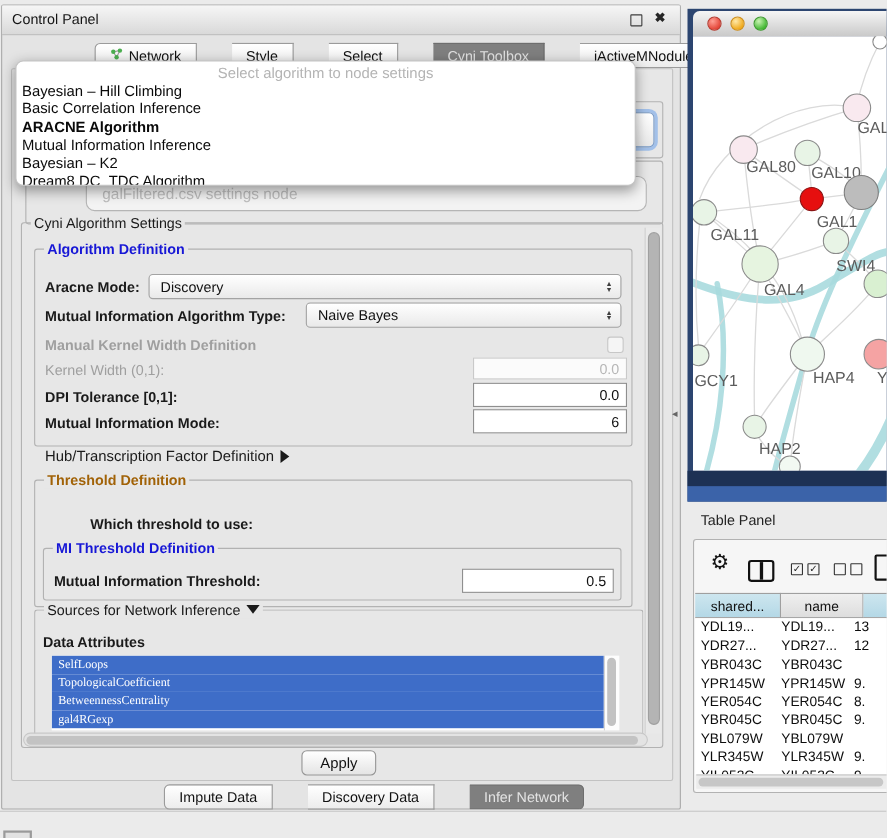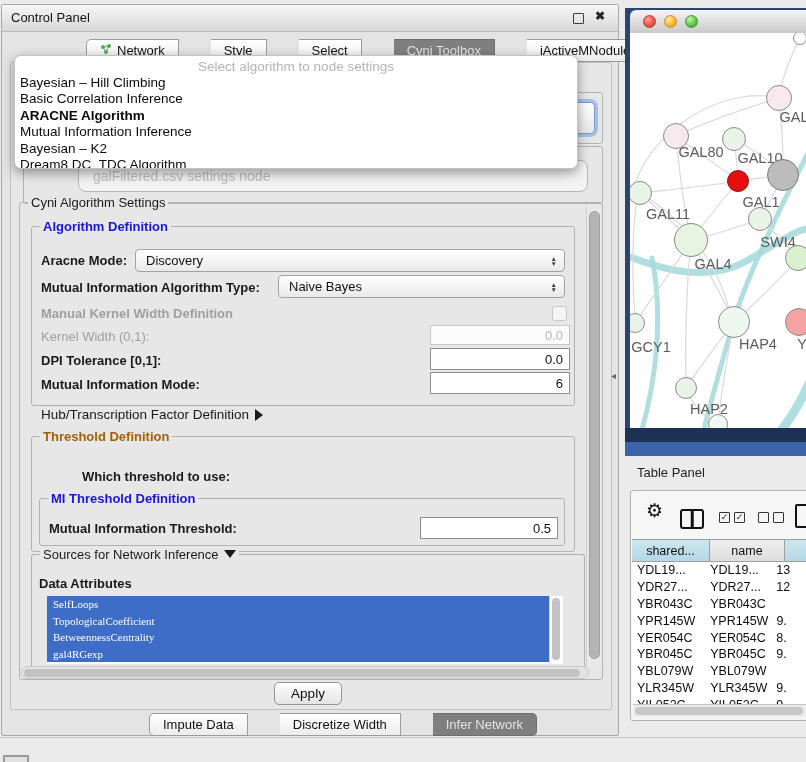--- a/index.html
+++ b/index.html
@@ -246,21 +246,21 @@
     <div class="apply-btn" style="left:263px;top:619px;width:66px;height:21px;">
       <span>Apply</span>
     </div>
   </div>
 
   <div class="tabbar tabbar-bottom" id="bottom-tabs">
       <div class="tab">
         <span>Impute Data</span>
       </div>
       <div class="tab">
-        <span>Discretize Width</span>
+        <span>Discovery Data</span>
       </div>
       <div class="tab sel">
         <span>Infer Network</span>
       </div>
     </div>
 </div>
 
 <div class="popup">
   <div class="dd-prompt">Select algorithm to node settings</div>
   <div id="dd-list">

